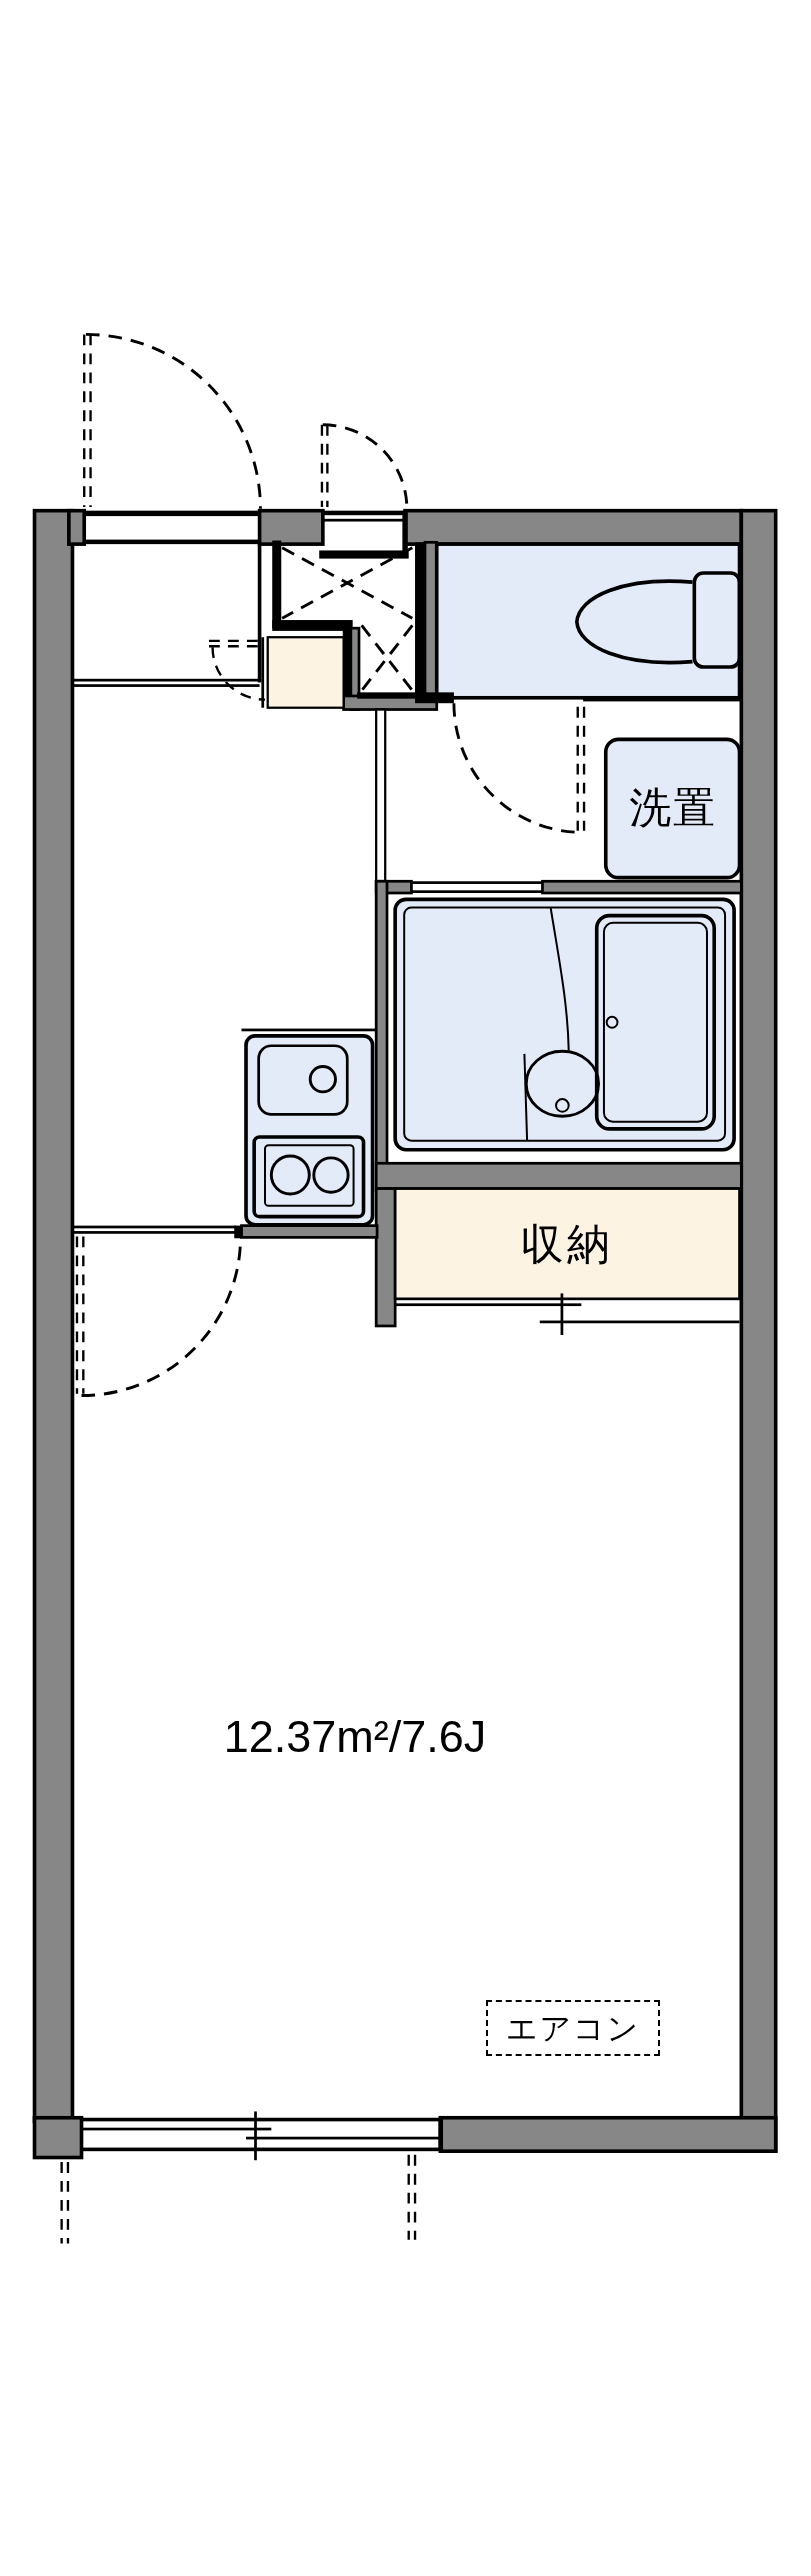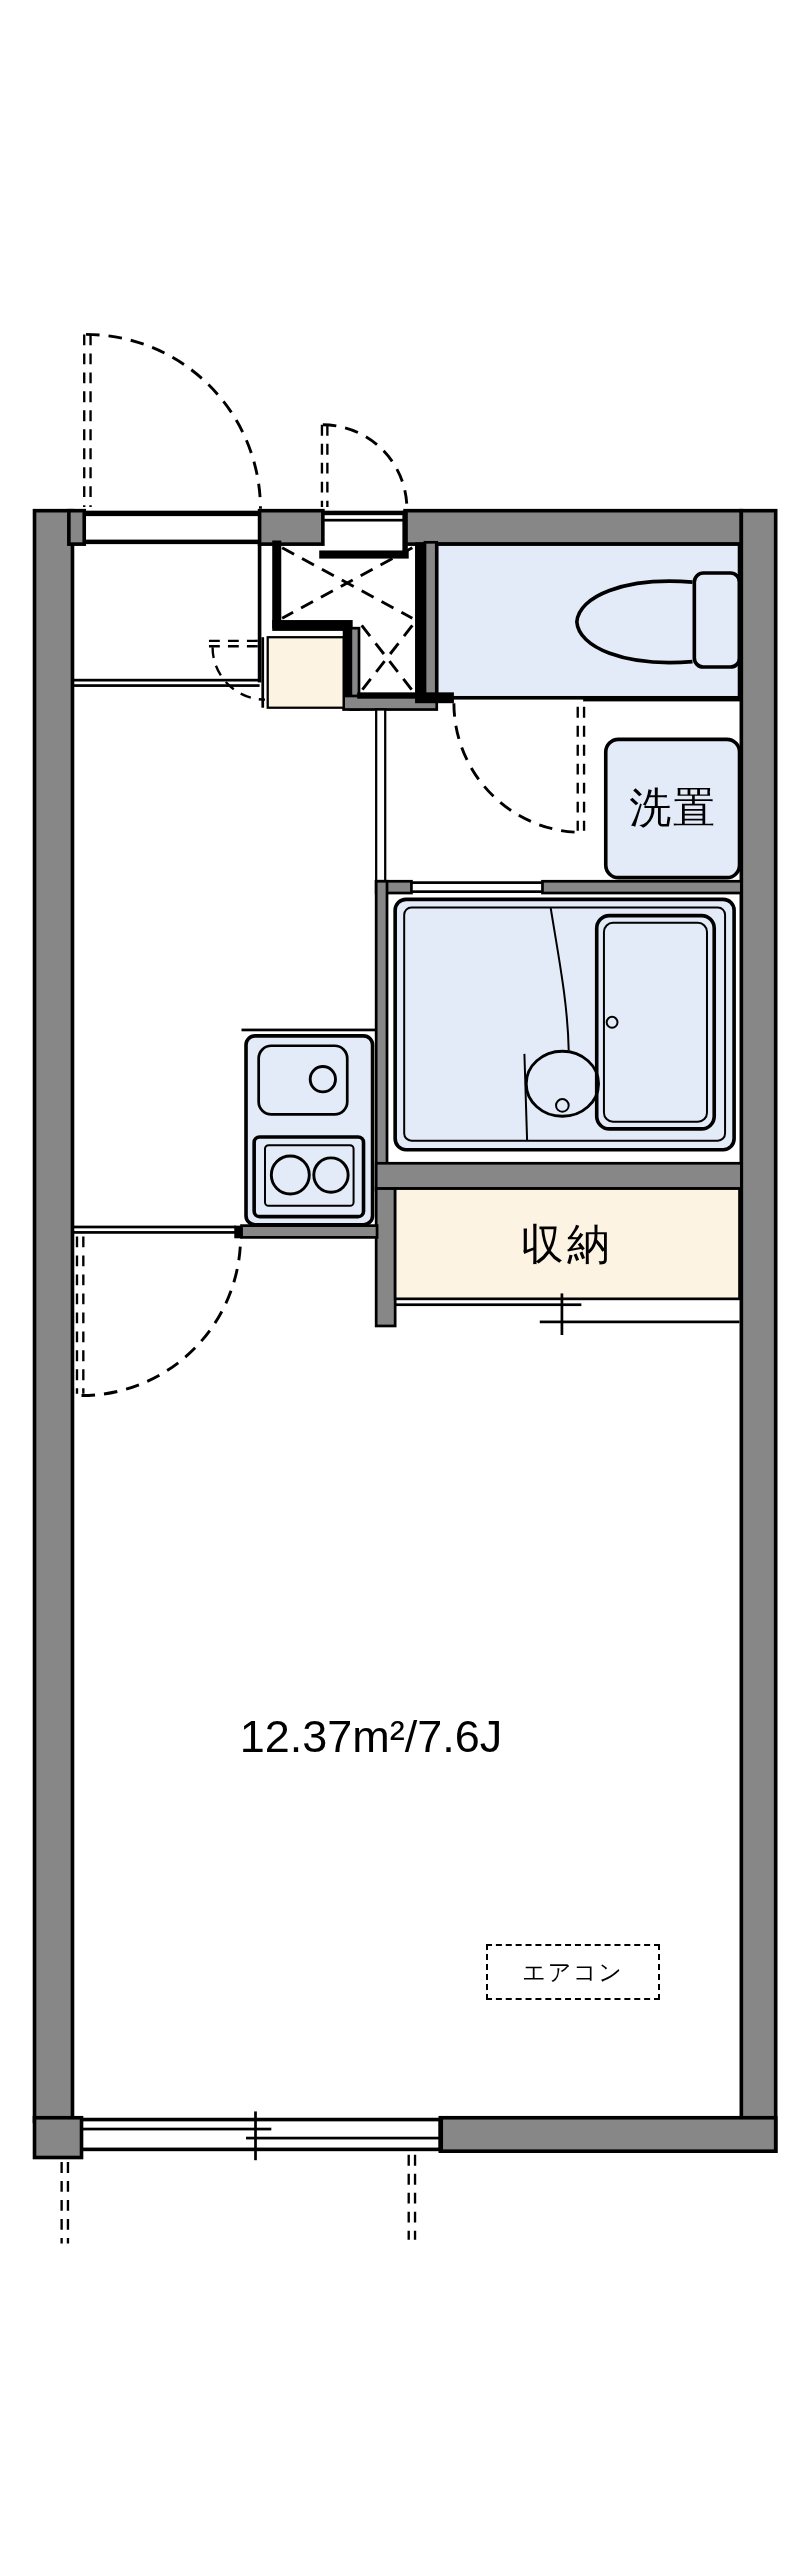--- a/index.html
+++ b/index.html
@@ -24,22 +24,22 @@
   .fx2    {fill:none;stroke:var(--line);stroke-width:2.2;}
   .dash   {fill:none;stroke:var(--line);stroke-width:3.2;stroke-dasharray:15 10;}
   .dash2  {fill:none;stroke:var(--line);stroke-width:2.6;stroke-dasharray:12 9;}
 
   
   .lbl{position:absolute;display:flex;align-items:center;justify-content:center;
        color:#000;text-align:center;line-height:1;}
   .lbl-washer  {left:606px;top:739px;width:134px;height:138px;font-size:42px;letter-spacing:1.8px;}
   .lbl-storage {left:395px;top:1189px;width:344px;height:110px;font-size:43px;letter-spacing:3.6px;}
   .lbl-room    {left:98px;top:1625px;width:542px;height:80px;font-size:69px;letter-spacing:3.6px;}
-  .lbl-area    {left:100px;top:1708px;width:542px;height:56px;font-size:45px;}
-  .lbl-aircon  {left:486px;top:1944px;width:174px;height:56px;font-size:23px;letter-spacing:1.8px;
+  .lbl-area    {left:84px;top:1708px;width:542px;height:56px;font-size:45px;}
+  .lbl-aircon  {left:486px;top:2000px;width:174px;height:56px;font-size:31px;letter-spacing:1.8px;
                 border:2.7px dashed #000;box-sizing:border-box;background:#fff;}
 </style>
 </head>
 <body>
 
 <div class="stage">
 
   <svg class="plan-svg" width="812" height="2576" viewBox="0 0 898 2850" xmlns="http://www.w3.org/2000/svg">
 
     <g>

